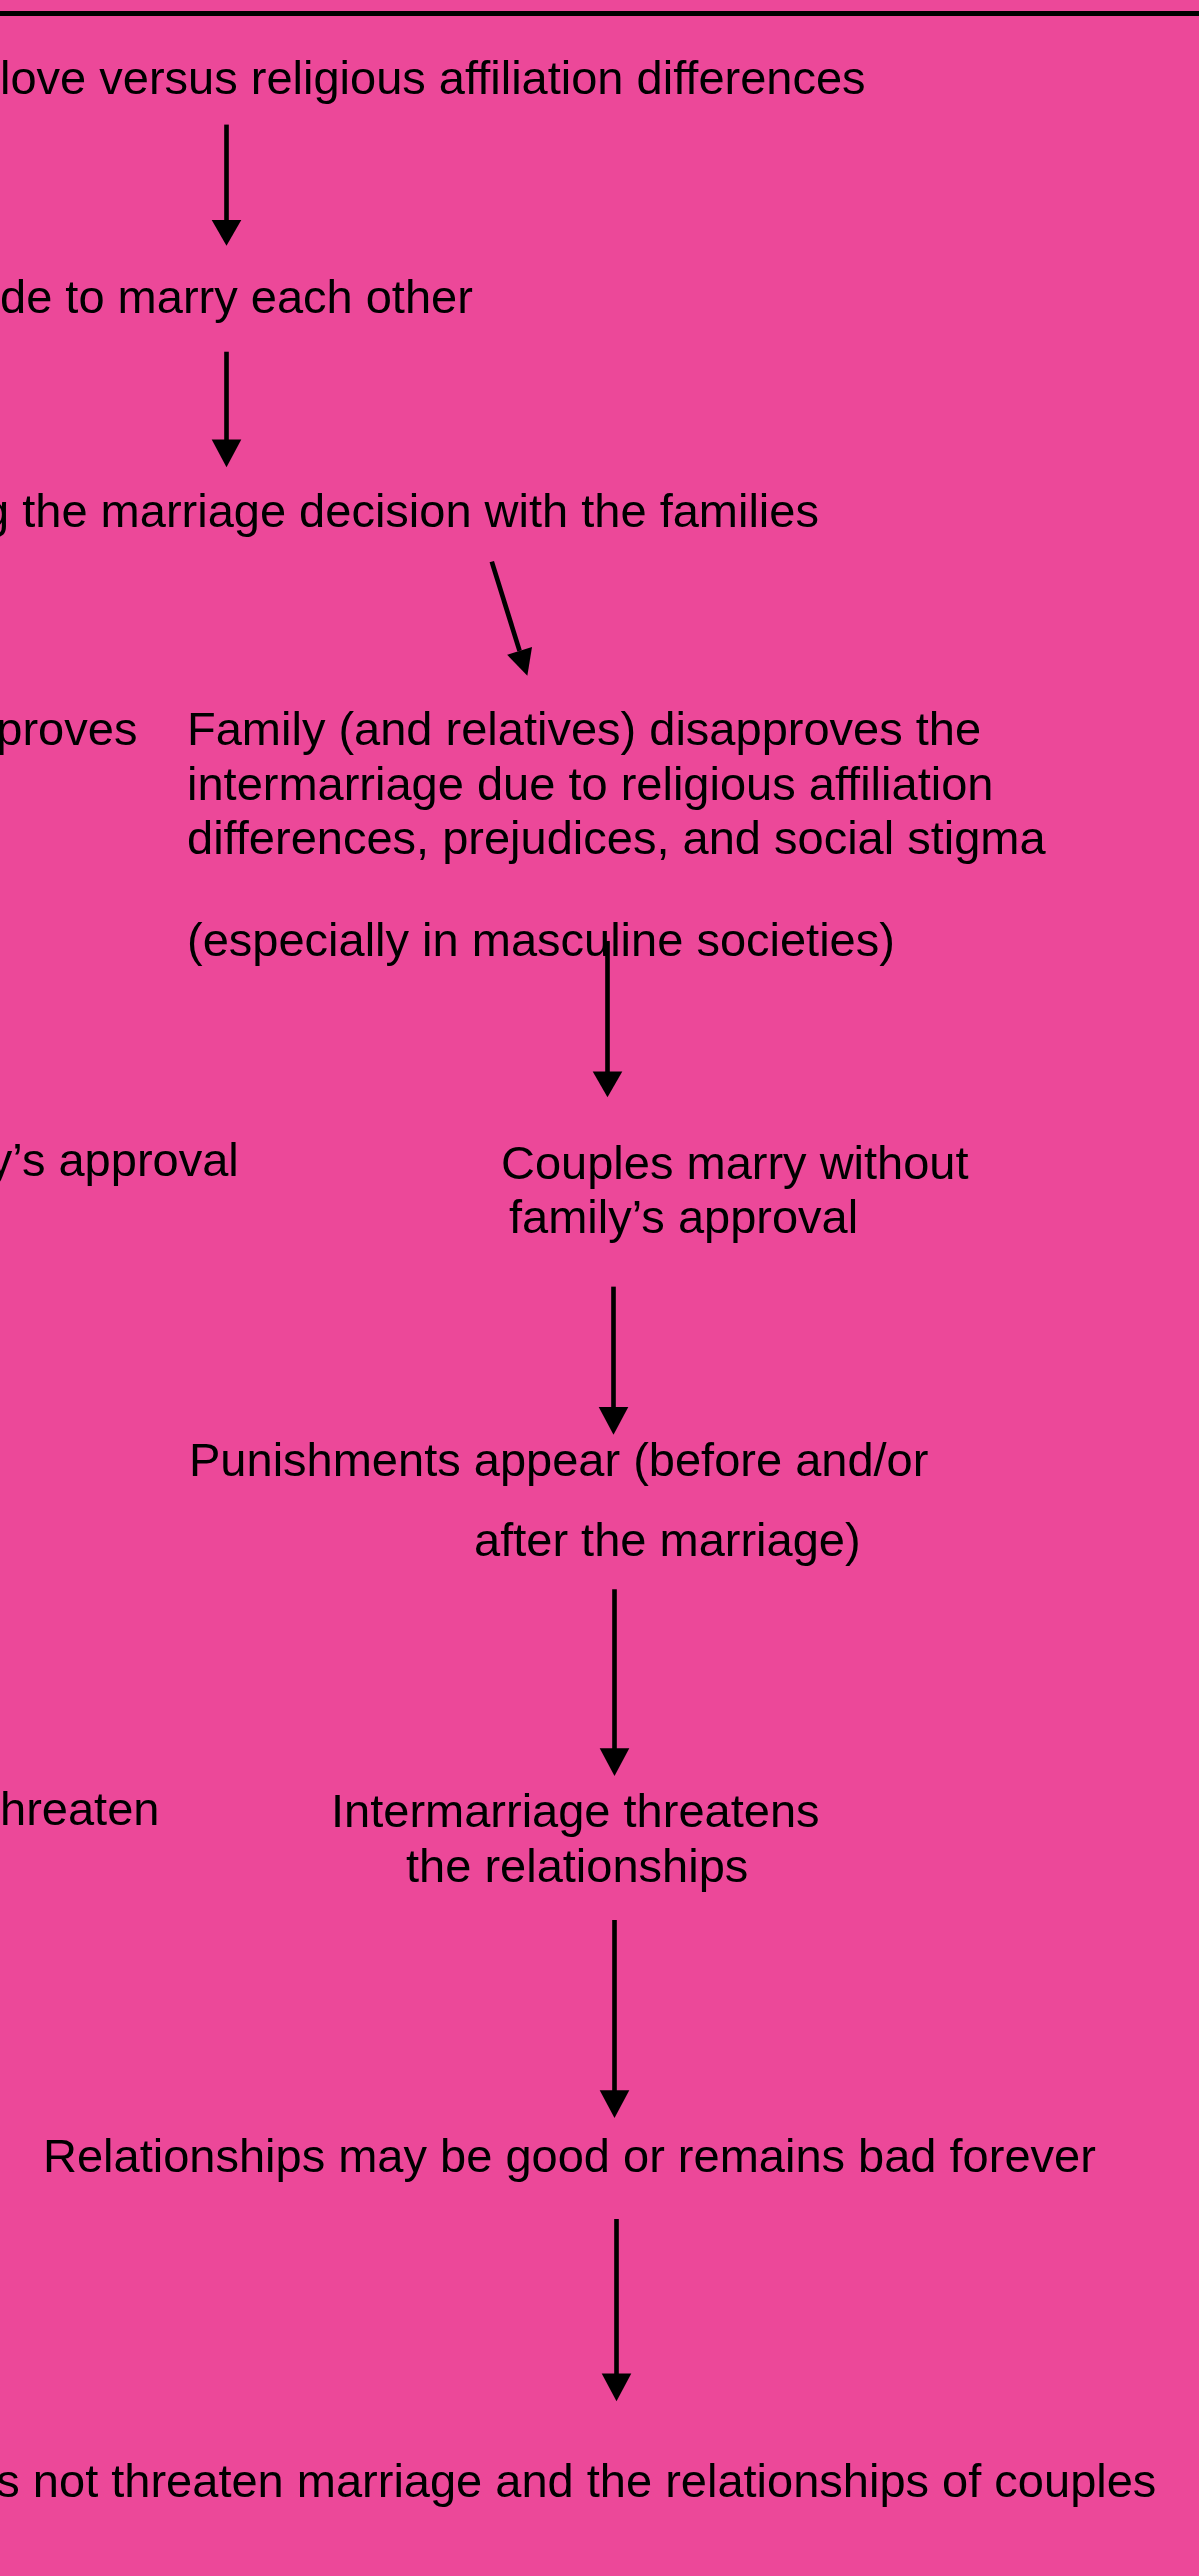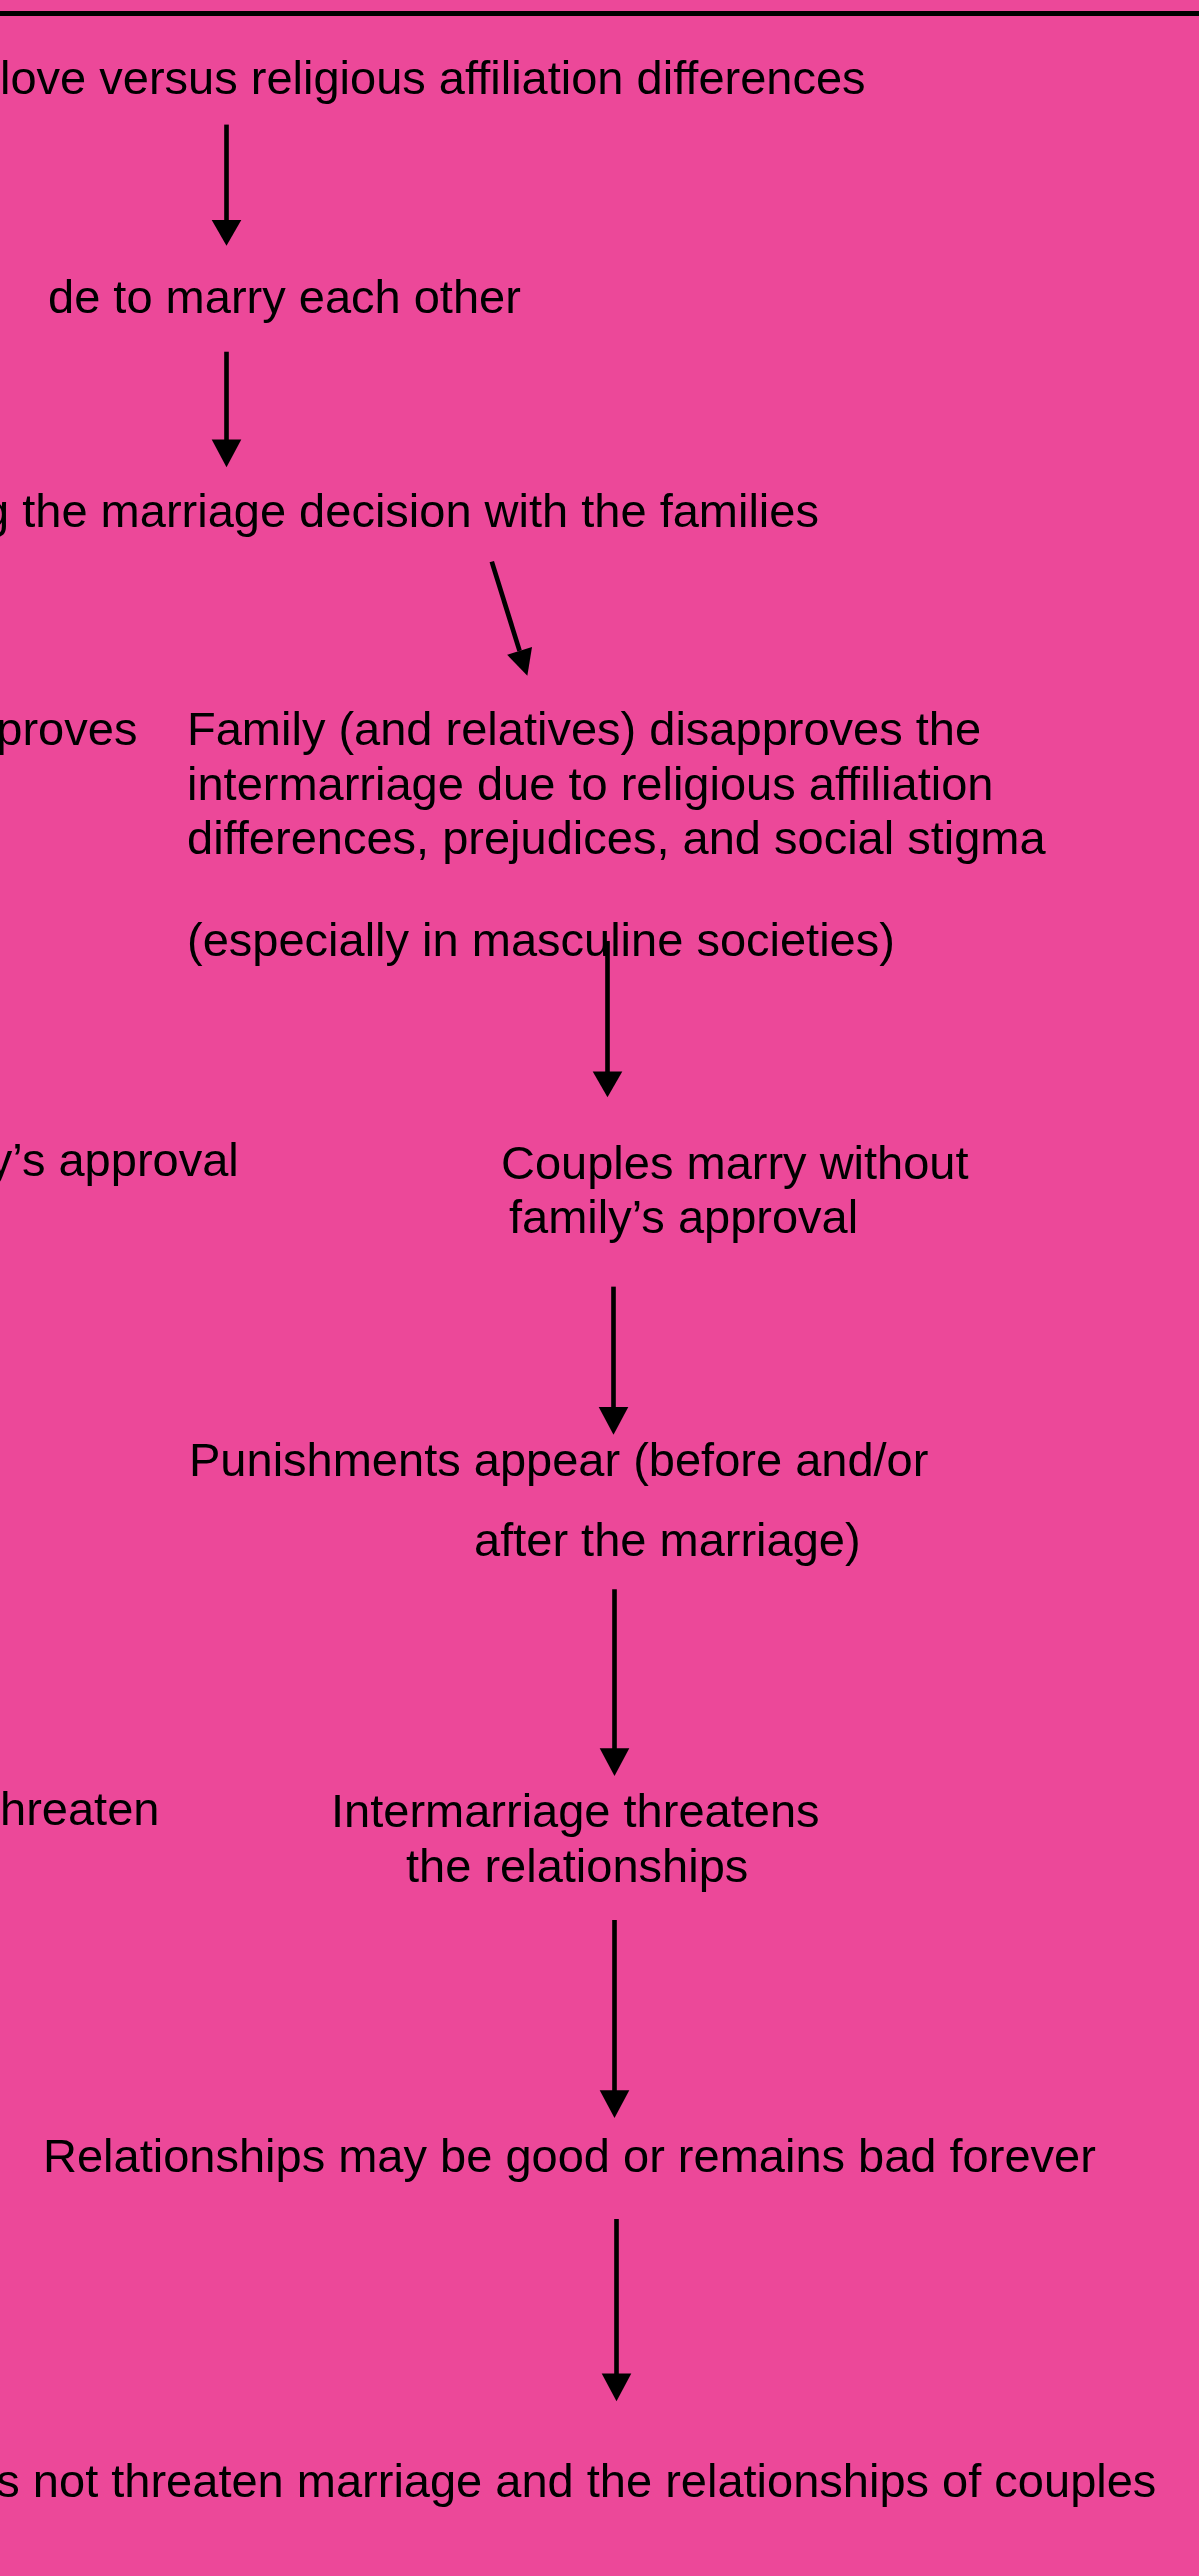--- a/index.html
+++ b/index.html
@@ -30,21 +30,21 @@
     position: absolute;
     font-size: 47px;
     line-height: 47px;
     color: #000000;
     white-space: nowrap;
   }
   .arrow { position: absolute; }
 
   
   .t0  { left: 0px;    top: 54px;   }
-  .t1  { left: 0px;    top: 273px; margin-left: 48px;  }
+  .t1  { left: 0px;    top: 273px;  }
   .t2  { left: -17px;  top: 487px;  }
   .t3  { left: -3.7px;   top: 705px;  }
   .t4a { left: 187px;  top: 705px;  }
   .t4b { left: 187px;  top: 760px;  }
   .t4c { left: 187px;  top: 814px;  }
   .t4d { left: 187px;  top: 916px;  }
   .t5  { left: -11.2px;  top: 1136px; }
   .t6a { left: 473px;  top: 1139px; margin-left: 28px; }
   .t6b { left: 509px;  top: 1193px; }
   .t7a { left: 189px;  top: 1436px; }

